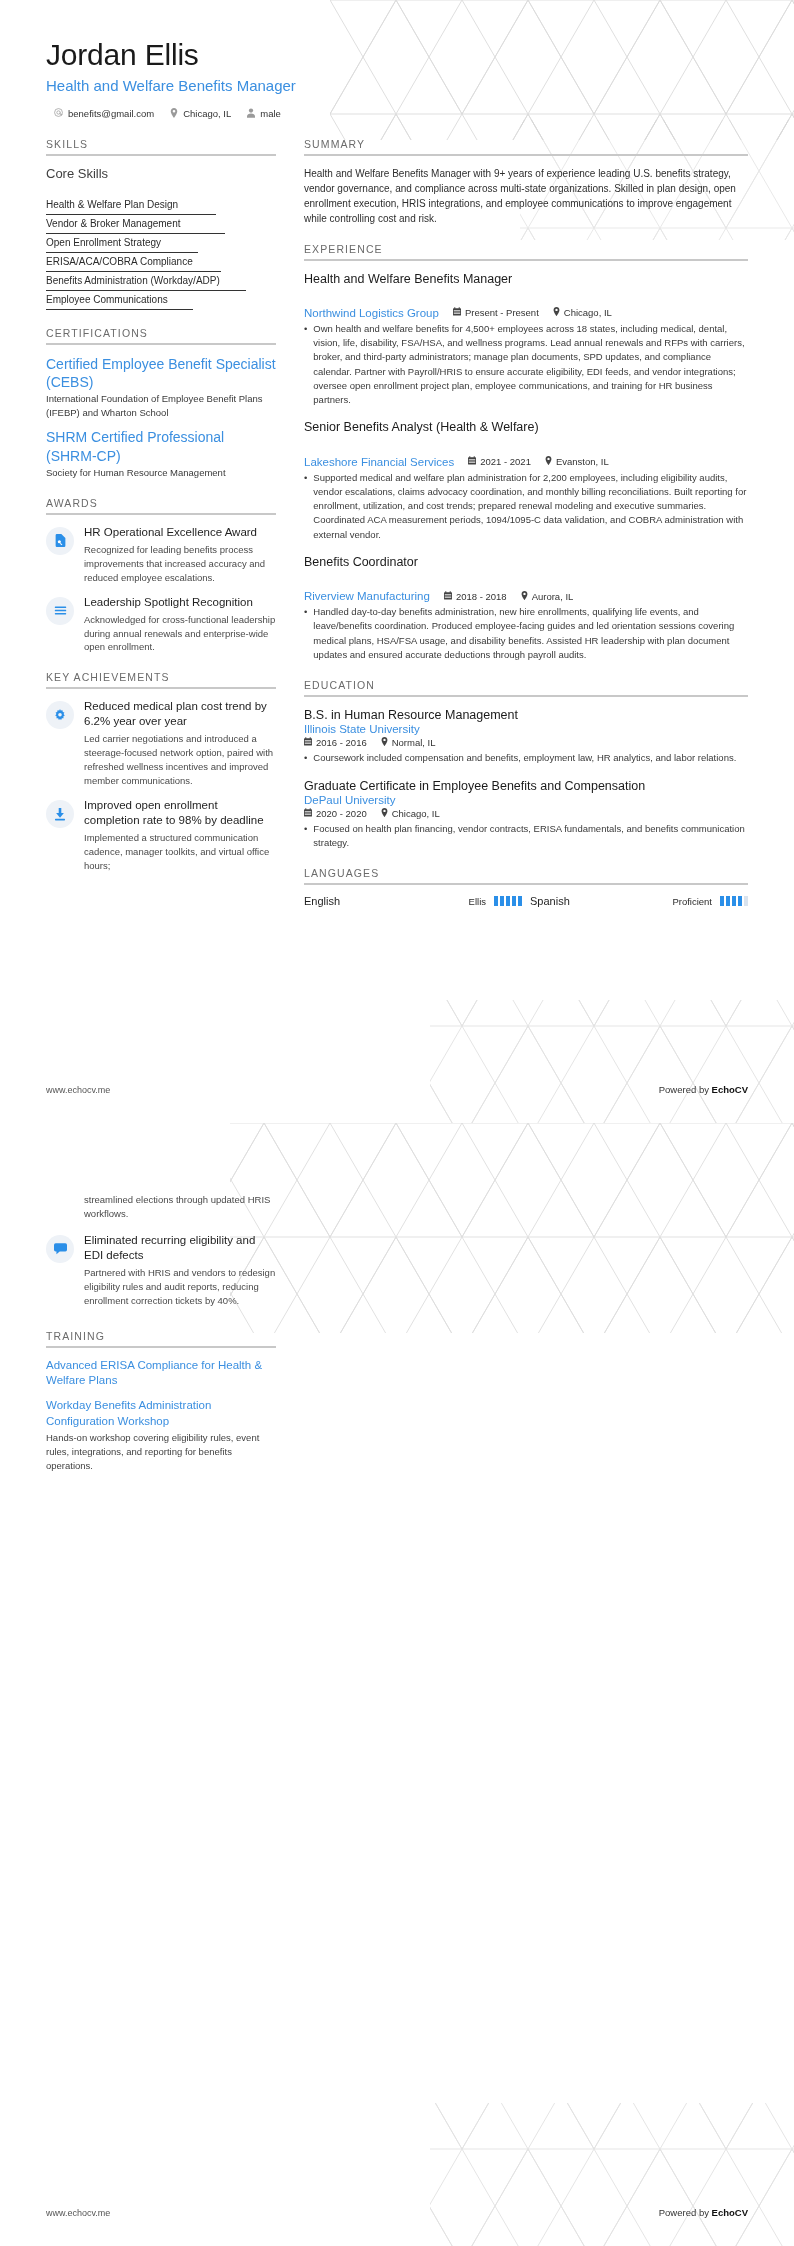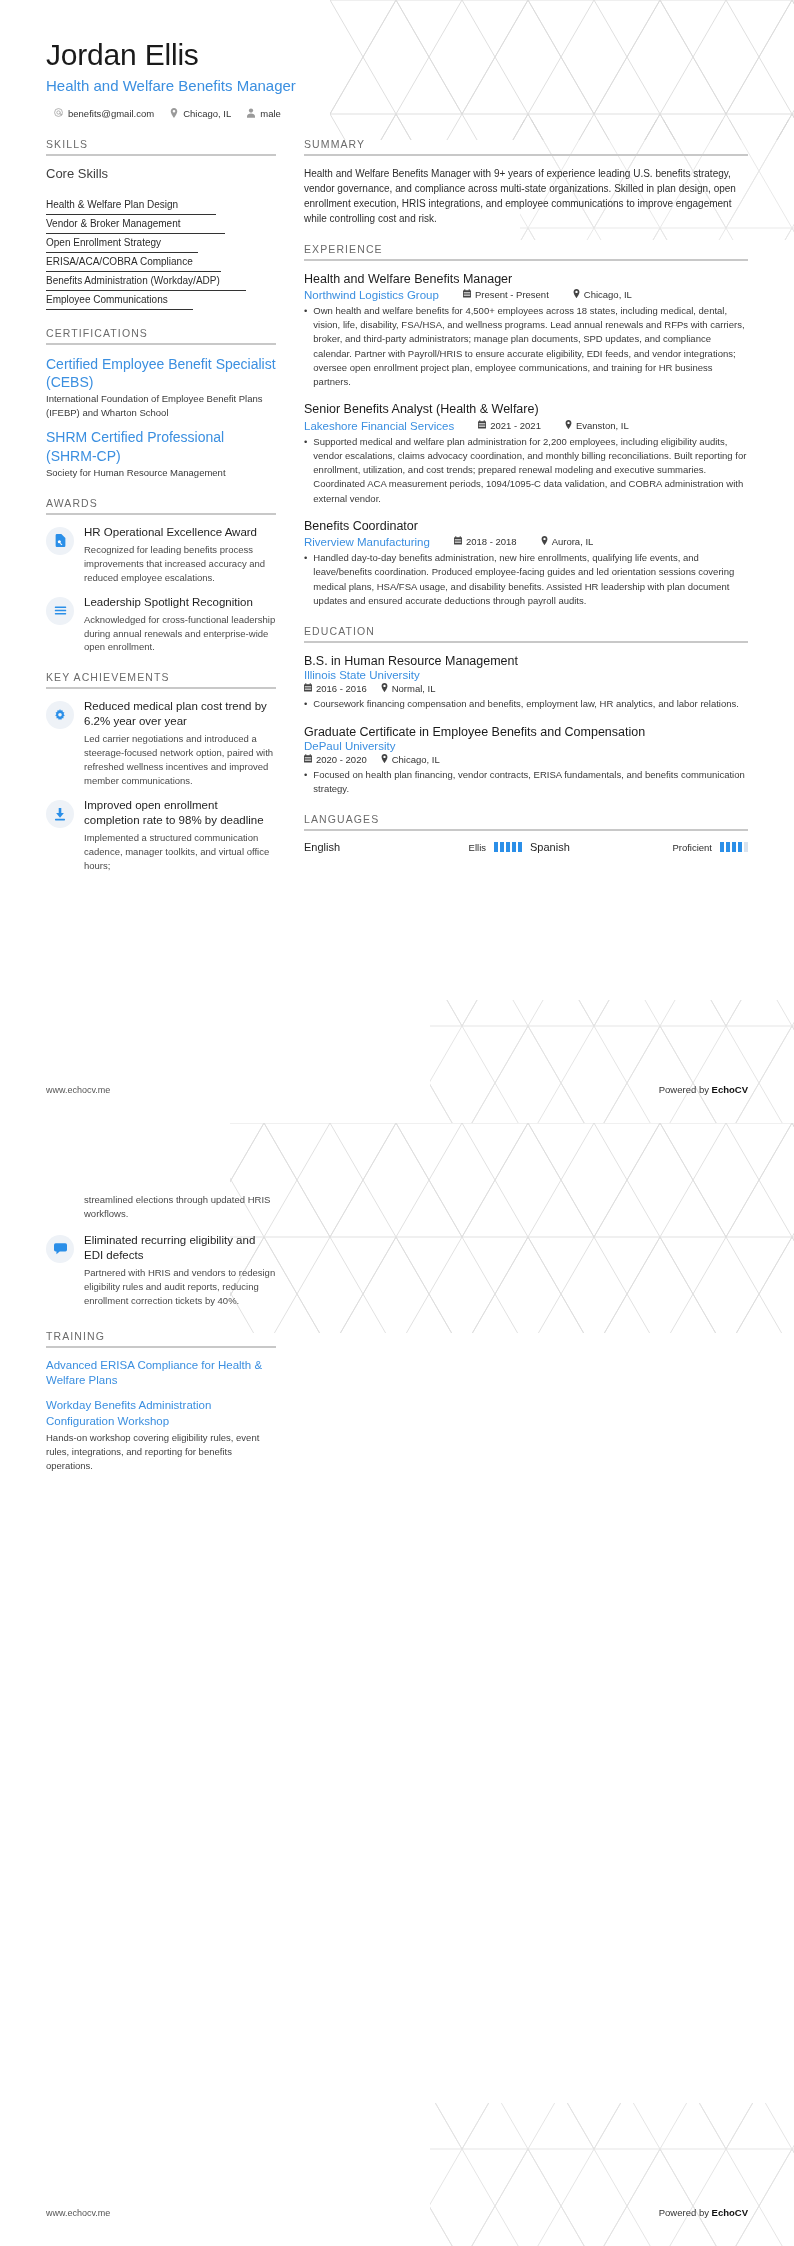--- a/index.html
+++ b/index.html
@@ -164,23 +164,23 @@
     line-height: 1.5;
   }
   .entry { margin-bottom: 12px; }
   .entry-title {
     font-size: 12.5px;
     color: #1b1b1b;
     line-height: 1.3;
   }
   .entry-meta {
     display: flex;
-    align-items: flex-start;
-    gap: 24px;
-    margin-top: 2px;
+    align-items: center;
+    gap: 14px;
+    margin-top: 20px;
     flex-wrap: wrap;
   }
   .entry-org {
     font-size: 11.5px;
     color: #3b8fe0;
   }
   .meta-chip {
     display: flex;
     align-items: center;
     gap: 4px;
@@ -549,21 +549,21 @@
               <span class="meta-chip">
                 <span><svg width="7" height="9" viewBox="0 0 12 16" fill="#444">
                       <path d="M6 0C3 0 .8 2.2.8 5.2.8 9.2 6 16 6 16s5.2-6.8 5.2-10.8C11.2 2.2 9 0 6 0zm0 7.3a2.1 2.1 0 1 1 0-4.2 2.1 2.1 0 0 1 0 4.2z"></path>
                     </svg></span>
                 <span>Normal, IL</span>
               </span>
             </div>
             <div class="entry-bullets">
               <div class="bullet">
                 <span class="bullet-dot">•</span>
-                <span>Coursework financing compensation and benefits, employment law, HR analytics, and labor relations.</span>
+                <span>Coursework included compensation and benefits, employment law, HR analytics, and labor relations.</span>
               </div>
             </div>
           </div>
 
           <div class="entry">
             <div class="entry-title">Graduate Certificate in Employee Benefits and Compensation</div>
             <div class="entry-org">DePaul University</div>
             <div class="edu-meta">
               <span class="meta-chip">
                 <span><svg width="8" height="9" viewBox="0 0 12 13" fill="#444">

